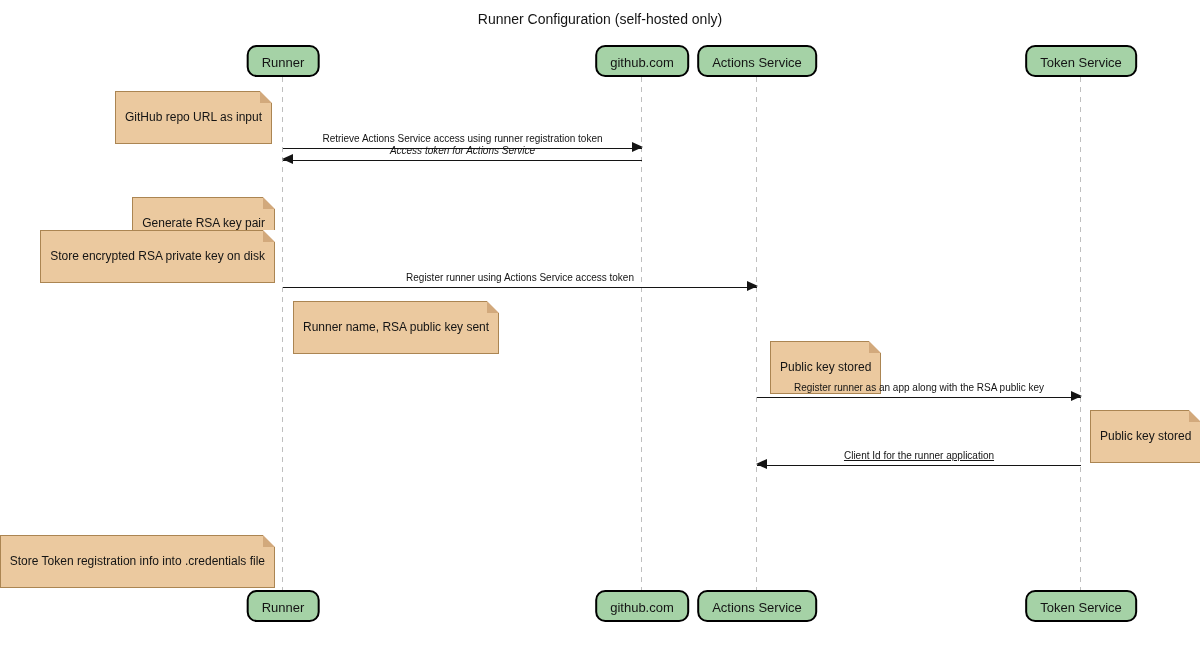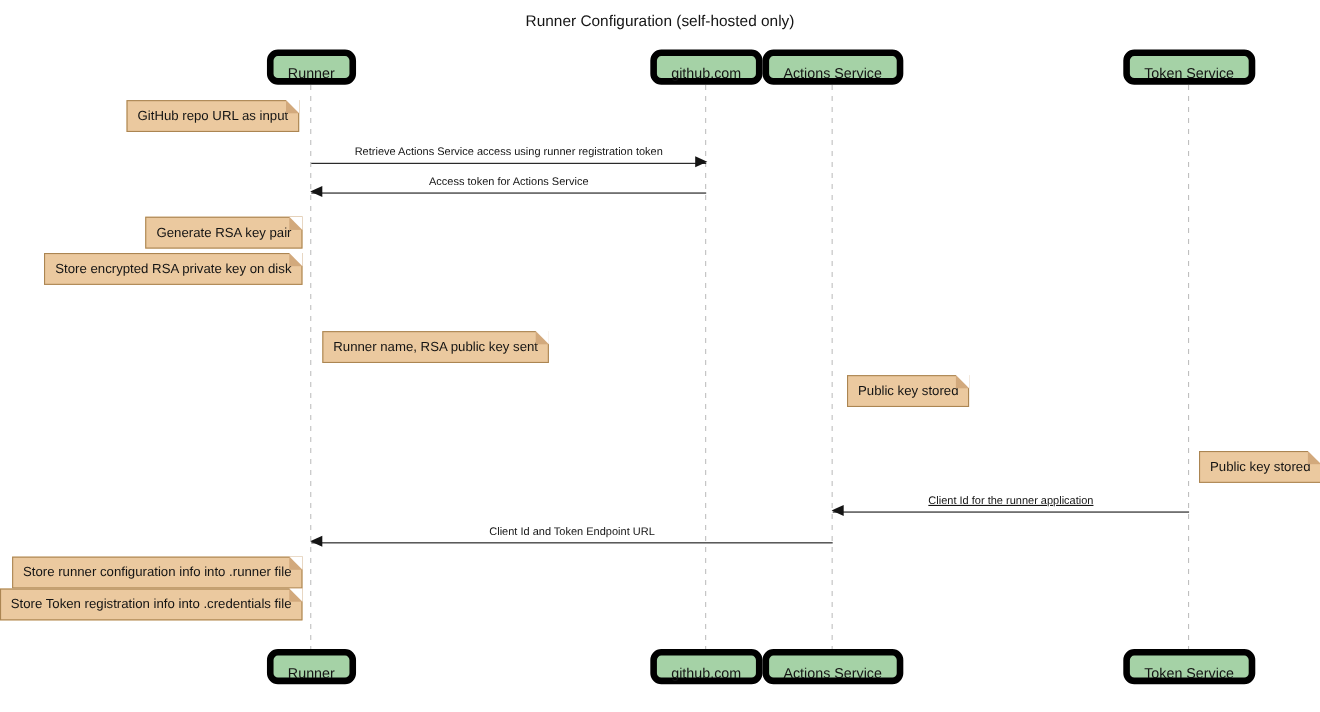--- a/index.html
+++ b/index.html
@@ -10,27 +10,27 @@
   .title{
     position:absolute;top:11px;left:0;right:0;text-align:center;
     font-size:14px;font-weight:normal;
   }
   .lifeline{
     position:absolute;width:1px;top:77px;height:513px;
     background-image:repeating-linear-gradient(to bottom,#bfbfbf 0 5px,transparent 5px 10px);
   }
   .actor{
     position:absolute;height:32px;line-height:32px;padding:0 13px;
-    background:#a5d2a6;border:6px solid #000000;border-radius:10px;
+    background:#a5d2a6;border:2px solid #000000;border-radius:10px;
     font-size:13px;white-space:nowrap;transform:translateX(-50%);
     text-align:center;box-sizing:border-box;
   }
   .note{
     position:absolute;background:#ebc99f;border:1px solid #ab8552;
-    font-size:12px;line-height:17px;padding:5px 9px;white-space:nowrap;
+    font-size:12px;line-height:17px;padding:17px 9px;white-space:nowrap;
     box-sizing:border-box;
   }
   .note .fold{
     position:absolute;top:-1px;right:-1px;width:0;height:0;
     border-style:solid;border-width:0 12px 12px 0;
     border-color:#ffffff #ffffff #d2a97c #ffffff;
   }
   .msg{position:absolute;}
   .msg-text{
     height:16px;line-height:14px;font-size:10px;text-align:center;
@@ -63,42 +63,46 @@
   <div class="actor" style="left:642px;top:590px;">github.com</div>
   <div class="actor" style="left:757px;top:590px;">Actions Service</div>
   <div class="actor" style="left:1081px;top:590px;">Token Service</div>
 
   <div class="note" style="right:928px;top:91px;"><span>GitHub repo URL as input</span><span class="fold"></span></div>
   <div class="note" style="right:925px;top:197px;"><span>Generate RSA key pair</span><span class="fold"></span></div>
   <div class="note" style="left:293px;top:301px;"><span>Runner name, RSA public key sent</span><span class="fold"></span></div>
   <div class="note" style="right:925px;top:230px;"><span>Store encrypted RSA private key on disk</span><span class="fold"></span></div>
   <div class="note" style="left:770px;top:341px;"><span>Public key stored</span><span class="fold"></span></div>
   <div class="note" style="left:1090px;top:410px;"><span>Public key stored</span><span class="fold"></span></div>
-  <div class="note" style="right:925px;top:506px;"><span>Store runner configuration info into .runner file</span><span class="fold"></span></div>
   <div class="note" style="right:925px;top:535px;"><span>Store Token registration info into .credentials file</span><span class="fold"></span></div>
 
   <div class="msg" style="left:283px;top:132px;width:359px;">
     <div class="msg-text">Retrieve Actions Service access using runner registration token</div>
     <div class="msg-line"></div>
     <div class="msg-arrow arrow-right"></div>
   </div>
 
-  <div class="msg" style="left:283px;top:159px;width:359px;">
+  <div class="msg" style="left:283px;top:144px;width:359px;font-style:italic;">
     <div class="msg-text">Access token for Actions Service</div>
     <div class="msg-line"></div>
     <div class="msg-arrow arrow-left"></div>
   </div>
 
+  <div class="msg" style="left:283px;top:271px;width:474px;">
+    <div class="msg-text">Register runner using Actions Service access token</div>
+    <div class="msg-line"></div>
+    <div class="msg-arrow arrow-right"></div>
+  </div>
 
+  <div class="msg" style="left:757px;top:381px;width:324px;">
+    <div class="msg-text">Register runner as an app along with the RSA public key</div>
+    <div class="msg-line"></div>
+    <div class="msg-arrow arrow-right"></div>
+  </div>
 
   <div class="msg" style="left:757px;top:449px;width:324px;text-decoration:underline;">
     <div class="msg-text">Client Id for the runner application</div>
     <div class="msg-line"></div>
     <div class="msg-arrow arrow-left"></div>
   </div>
 
-  <div class="msg" style="left:283px;top:477px;width:474px;">
-    <div class="msg-text">Client Id and Token Endpoint URL</div>
-    <div class="msg-line"></div>
-    <div class="msg-arrow arrow-left"></div>
-  </div>
 
 </div>
 
 </body></html>

